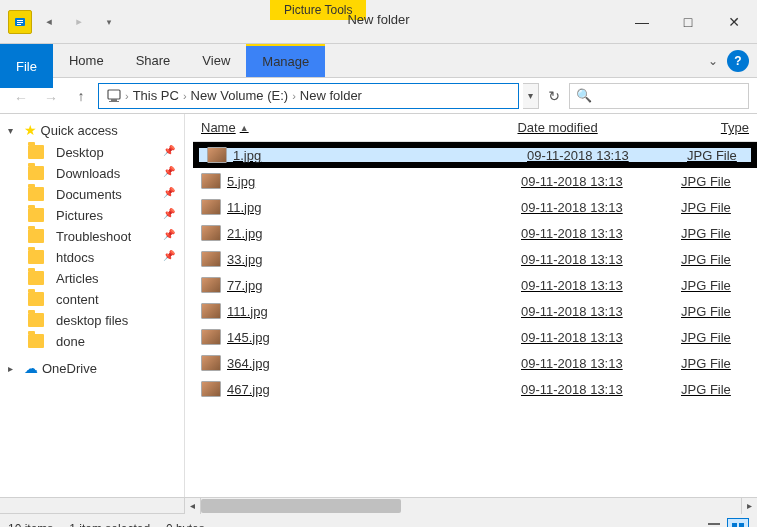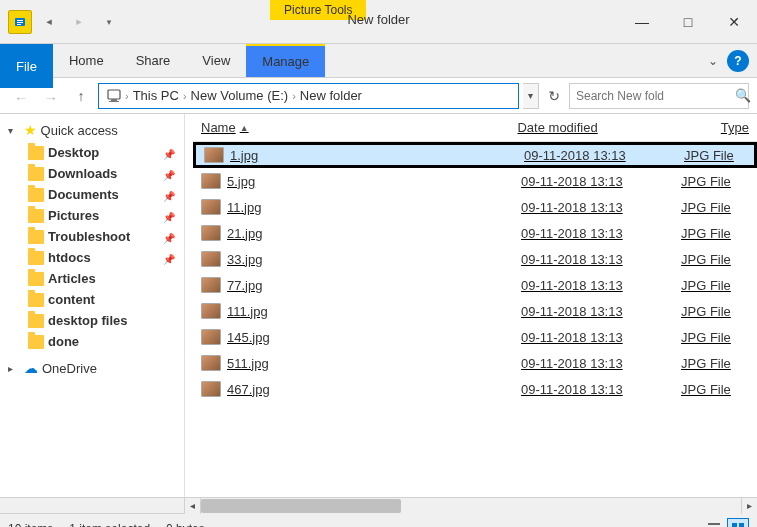--- a/index.html
+++ b/index.html
@@ -197,25 +197,24 @@
       padding: 4px 8px;
       gap: 4px;
       cursor: pointer;
     }
     .section-arrow { font-size: 10px; color: #555; width: 12px; }
     .star-icon { color: #ffd700; font-size: 14px; }
     .section-label { font-size: 13px; color: #333; font-weight: 500; }
 
     .sidebar-item {
       display: flex;
-      align-items: flex-end;
+      align-items: flex-start;
       padding: 3px 8px 3px 28px;
-      gap: 4px;
-      cursor: pointer;
-      font-weight: bold;
+      gap: 12px;
+      cursor: pointer;
     }
     .folder-icon { width: 16px; height: 14px; background: #ffc83d; border-radius: 1px; position: relative; display: inline-block; }
     .folder-icon::before { content: ''; position: absolute; top: -3px; left: 0; width: 7px; height: 3px; background: #ffc83d; border-radius: 1px 1px 0 0; }
     .item-label { font-size: 13px; color: #333; }
     .pin-icon { margin-left: auto; color: #888; font-size: 10px; }
     .onedrive-icon { color: #0078d4; font-size: 14px; }
 
     
     .file-list-container {
       flex: 1;
@@ -246,21 +245,21 @@
     .file-list::-webkit-scrollbar-track { background: #f0f0f0; }
     .file-list::-webkit-scrollbar-thumb { background: #c0c0c0; border-radius: 4px; }
 
     .file-row {
       display: flex;
       align-items: center;
       height: 26px;
       cursor: pointer;
       padding: 0;
     }
-    .file-row.selected { background: #cce8ff; border: 3px solid #000000; }
+    .file-row.selected { background: #cce8ff; border: 6px solid #000000; }
     .file-cell-name {
       width: 320px;
       padding: 0 8px;
       display: flex;
       align-items: center;
       gap: 6px;
       font-size: 13px;
       color: #333;
     }
     .file-thumb {
@@ -436,21 +435,20 @@
     <span class="path-item">This PC</span>
     <span class="path-sep">›</span>
     <span class="path-item">New Volume (E:)</span>
     <span class="path-sep">›</span>
     <span class="path-item">New folder</span>
   </div>
   <div class="address-dropdown">▾</div>
   <div class="path-refresh" style="font-size:14px;color:#555;">↻</div>
 
   <div class="search-box">
-    <input class="search-input" type="text" placeholder="Search New fold" style="">
     <span style="color:#888;font-size:13px;">🔍</span>
   </div>
 </div>
 
 <div class="main-layout">
 
   <div style="display:flex;width:193px;min-width:193px;">
     <div class="sidebar">
 
       <div class="sidebar-section-header">
@@ -614,21 +612,21 @@
         <span>145.jpg</span>
       </div>
       <div class="file-cell-date">09-11-2018 13:13</div>
       <div class="file-cell-type">JPG File</div>
     </div>
         <div class="file-row">
       <div class="file-cell-name">
         <div class="file-thumb">
           <div class="file-thumb-inner"></div>
         </div>
-        <span>511.jpg</span>
+        <span>364.jpg</span>
       </div>
       <div class="file-cell-date">09-11-2018 13:13</div>
       <div class="file-cell-type">JPG File</div>
     </div>
         <div class="file-row">
       <div class="file-cell-name">
         <div class="file-thumb">
           <div class="file-thumb-inner"></div>
         </div>
         <span>467.jpg</span>

